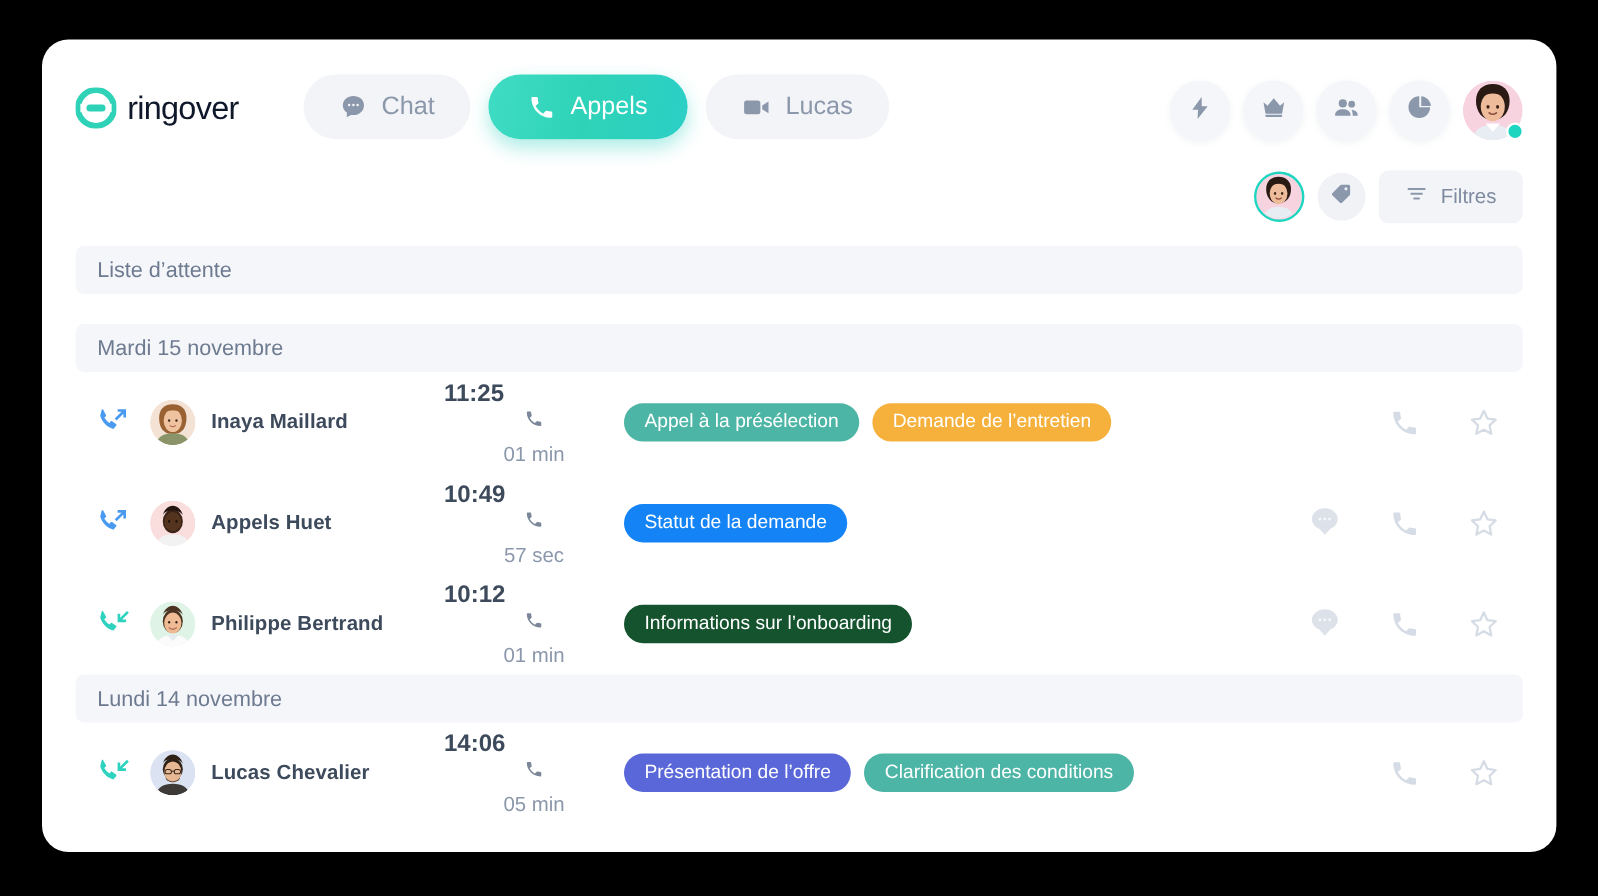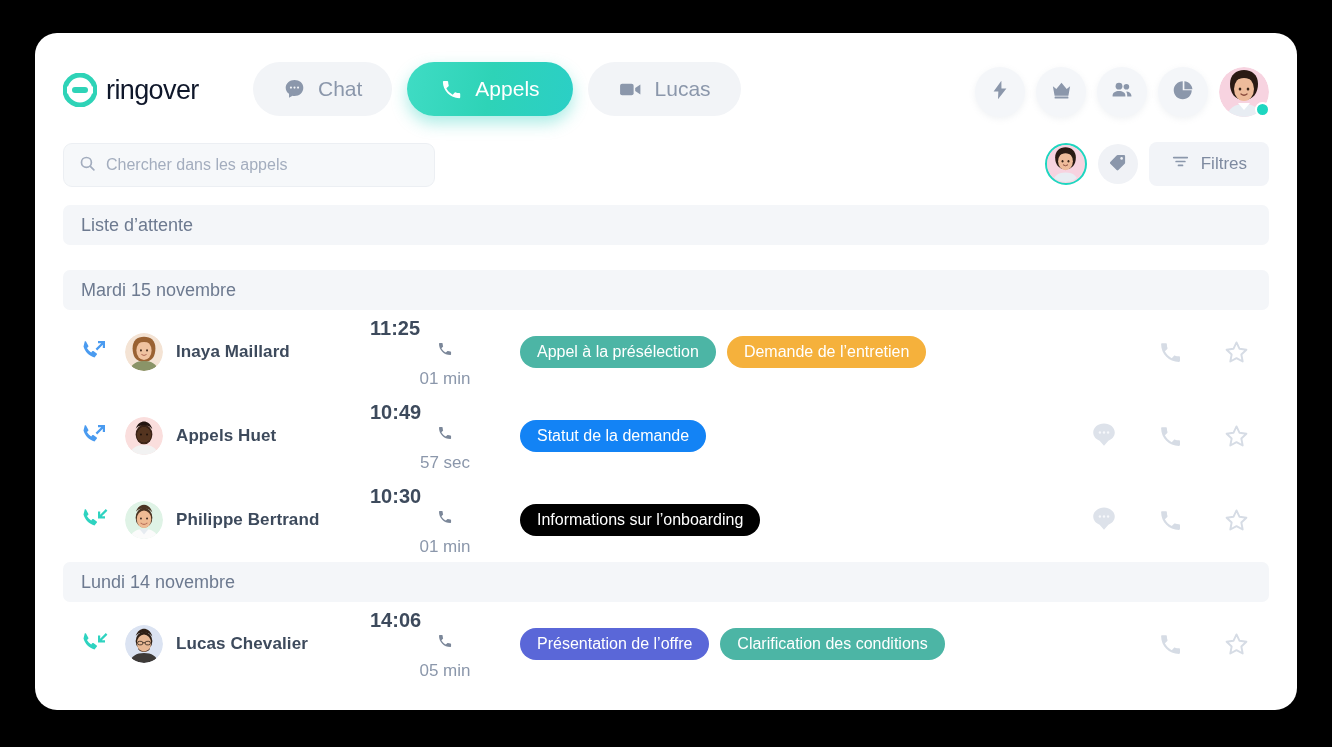--- a/index.html
+++ b/index.html
@@ -266,29 +266,20 @@
               <path d="M19 36h12l-6 7z" fill="#ffffff"></path>
             </g>
           </svg>
         </span>
         <span class="status-dot"></span>
       </div>
     </div>
   </div>
 
   <div class="search-row">
-    <div class="search-box">
-      <span>
-        <svg width="17" height="17" viewBox="0 0 24 24" fill="none" stroke="#a3adbe" stroke-width="2.4">
-          <circle cx="10.5" cy="10.5" r="7"></circle>
-            <line x1="16" y1="16" x2="21" y2="21" stroke-linecap="round"></line>
-        </svg>
-      </span>
-      <span class="search-placeholder">Chercher dans les appels</span>
-    </div>
 
     <div class="search-right">
       <div class="avatar-ring">
         <span class="face">
           <svg width="37" height="37" viewBox="0 0 50 50">
             <defs>
                 <clipPath id="cFil">
                   <circle cx="25" cy="25" r="25"></circle>
                 </clipPath>
               </defs>
@@ -507,32 +498,32 @@
                 <path d="M21 29q4 3.5 8 0" stroke="#b8705a" stroke-width="1.4" fill="none" stroke-linecap="round"></path>
                 <path d="M6 50c2-9 9-13 19-13s17 4 19 13z" fill="#fbfbfb"></path>
                 <path d="M19 37h12l-6 7z" fill="#e6ebf0"></path>
               </g>
             </svg>
           </span>
         </span>
         <span class="person-name">Philippe Bertrand</span>
       </div>
       <div class="col-time">
-        <div class="time-main">10:30</div>
+        <div class="time-main">10:12</div>
         <div class="time-sub">
           <span>
             <svg width="16" height="16" viewBox="0 0 24 24" fill="#7b8799">
                 <path d="M6.6 10.8c1.4 2.8 3.8 5.1 6.6 6.6l2.2-2.2c.3-.3.7-.4 1-.2 1.2.4 2.4.6 3.7.6.6 0 1 .4 1 1V20c0 .6-.4 1-1 1C10.6 21 3 13.4 3 4c0-.6.4-1 1-1h3.5c.6 0 1 .4 1 1 0 1.3.2 2.5.6 3.7.1.4 0 .8-.2 1l-2.3 2.1z"></path>
               </svg>
           </span>
           <span>01 min</span>
         </div>
       </div>
       <div class="col-tags">
-        <span class="tag-pill" style="background:#000000">Informations sur l’onboarding</span>
+        <span class="tag-pill" style="background:#14532d">Informations sur l’onboarding</span>
       </div>
       <div class="col-comment">
         <span class="ico-btn">
           <svg width="26" height="28" viewBox="0 0 24 26" fill="#dde2ea">
             <path d="M12 1.5C6.5 1.5 2 5.2 2 9.8c0 3.4 2.4 6.3 5.9 7.6l4.1 4.6 4.1-4.6c3.5-1.3 5.9-4.2 5.9-7.6 0-4.6-4.5-8.3-10-8.3z"></path>
             <circle cx="8.2" cy="9.8" r="1.1" fill="#f6f8fb"></circle>
             <circle cx="12" cy="9.8" r="1.1" fill="#f6f8fb"></circle>
             <circle cx="15.8" cy="9.8" r="1.1" fill="#f6f8fb"></circle>
           </svg>
         </span>

